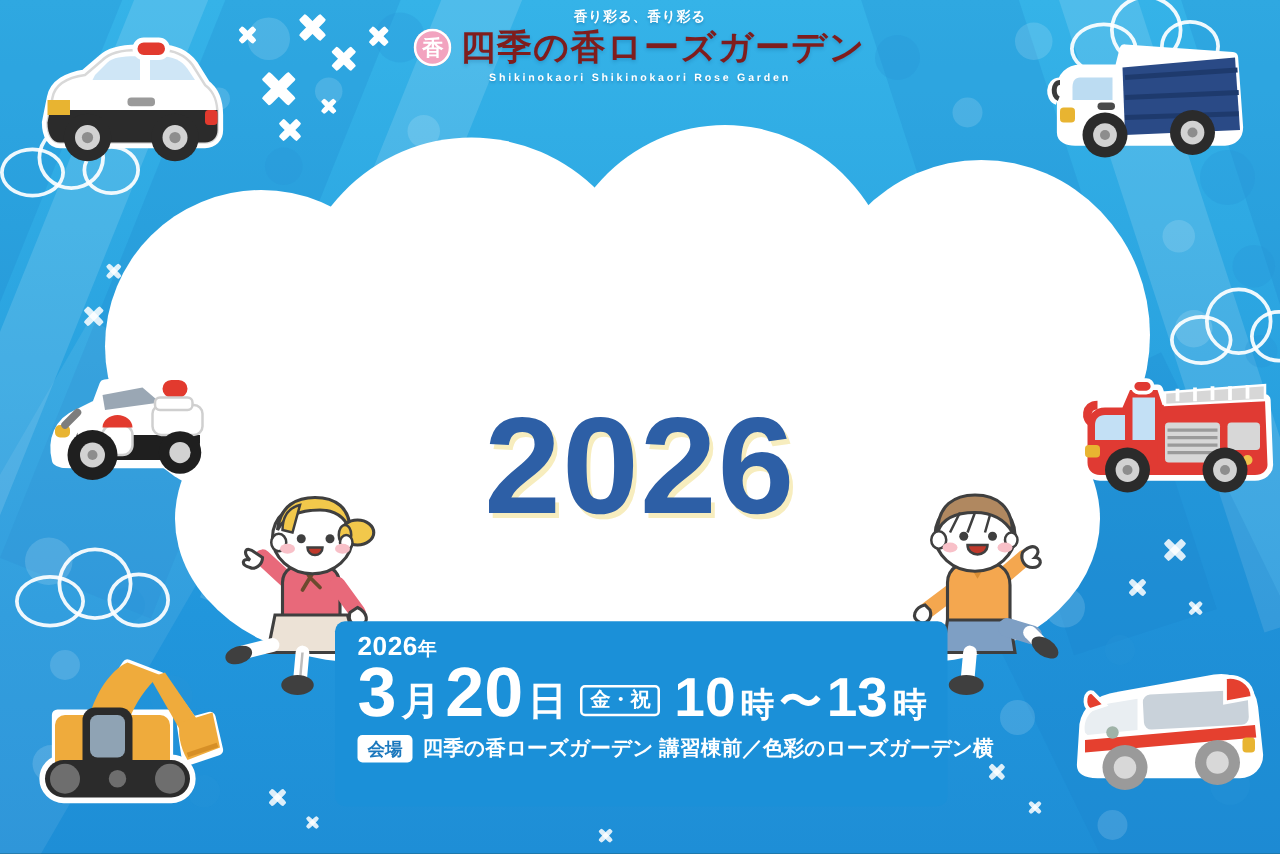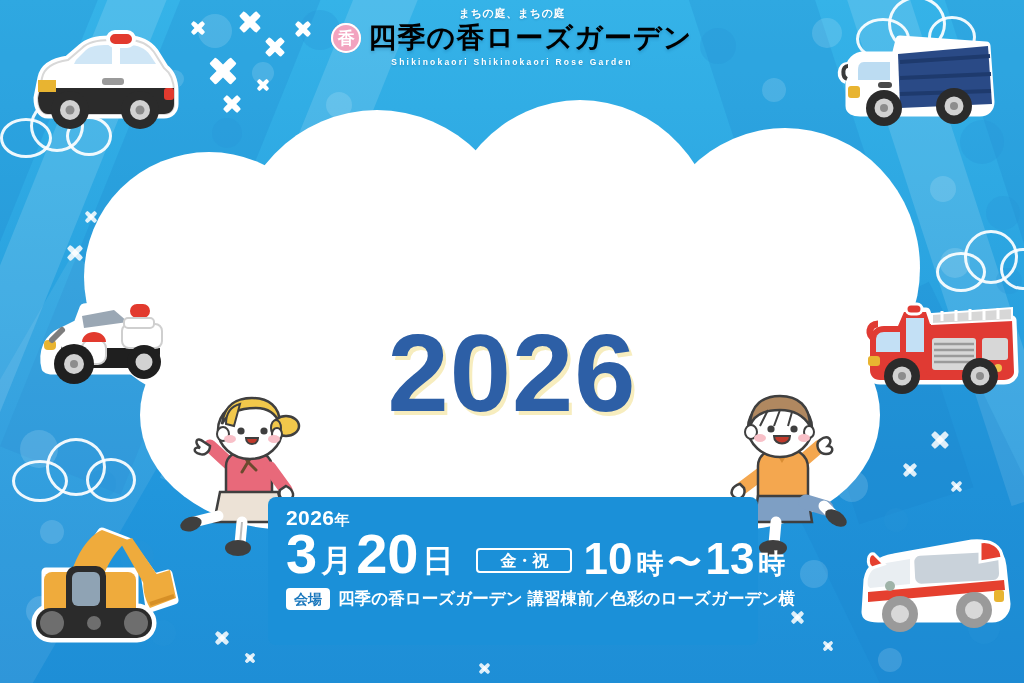--- a/index.html
+++ b/index.html
@@ -79,21 +79,21 @@
   }
   .logo-seal{
     width:30px; height:30px; border-radius:50%;
     background:#f2a3bf;
     display:flex; align-items:center; justify-content:center;
     color:#ffffff; font-size:17px; font-weight:700;
     box-shadow:0 0 0 2px #ffffff inset;
     flex:0 0 auto;
   }
   .logo-name{
-    font-size:28px; font-weight:700; color:#000000;
+    font-size:28px; font-weight:700; color:#7f1d1d;
     letter-spacing:.04em; line-height:1;
     text-shadow:0 2px 3px rgba(0,70,120,.22);
   }
   .logo-rom{
     font-size:8.5px; font-weight:700; color:#ffffff;
     letter-spacing:.26em; margin-top:4px;
     text-shadow:0 1px 2px rgba(0,60,110,.25);
   }
 
   
@@ -126,21 +126,21 @@
     color:#ffffff;
   }
   .d-year{ font-size:21px; font-weight:700; letter-spacing:.02em; line-height:1.05; }
   .d-year .sm{ font-size:15px; }
   .d-row{ display:flex; align-items:flex-end; gap:4px; margin-top:-2px; }
   .d-big{ font-size:56px; font-weight:700; line-height:.95; }
   .d-mid{ font-size:31px; font-weight:700; line-height:1; padding-bottom:4px; }
   .d-chip{
     border:2px solid #ffffff; border-radius:4px;
     font-size:16px; font-weight:700;
-    padding:2px 22px; margin:0 7px 7px 19px;
+    padding:2px 6px; margin:0 7px 7px 7px;
     line-height:1.1; white-space:nowrap;text-align:right;
   }
   .d-time{ font-size:44px; font-weight:700; line-height:.95;text-align:right; }
   .d-venue{
     display:flex; align-items:flex-start; gap:8px;
     margin-top:8px;
   }
   .v-chip{
     background:#ffffff; color:#1b78bd;
     font-size:14px; font-weight:700;
@@ -266,21 +266,21 @@
     <div class="blob" style="left:440px; top:100px; width:280px; height:300px;"></div>
     <div class="blob" style="left:650px; top:128px; width:270px; height:280px;"></div>
     <div class="blob" style="left:140px; top:300px; width:300px; height:230px;"></div>
     <div class="blob" style="left:380px; top:300px; width:300px; height:240px;"></div>
     <div class="blob" style="left:590px; top:300px; width:290px; height:230px;"></div>
     <div class="blob" style="left:180px; top:220px; width:660px; height:260px;"></div>
     <div class="blob" style="left:300px; top:402px; width:420px; height:140px; border-radius:90px;"></div>
   </div>
 
   <div class="logo">
-    <div class="logo-tag">まちの庭、まちの庭</div>
+    <div class="logo-tag">香り彩る、香り彩る</div>
     <div class="logo-main">
       <div class="logo-seal" style="background: rgb(242, 163, 191);">香</div>
       <div class="logo-name">四季の香ローズガーデン</div>
     </div>
     <div class="logo-rom">Shikinokaori Shikinokaori Rose Garden</div>
   </div>
 
 
   <div class="year" style="color: rgb(45, 95, 166); text-shadow: rgb(247, 237, 190) 3px 4px 0px;">2026</div>
 

